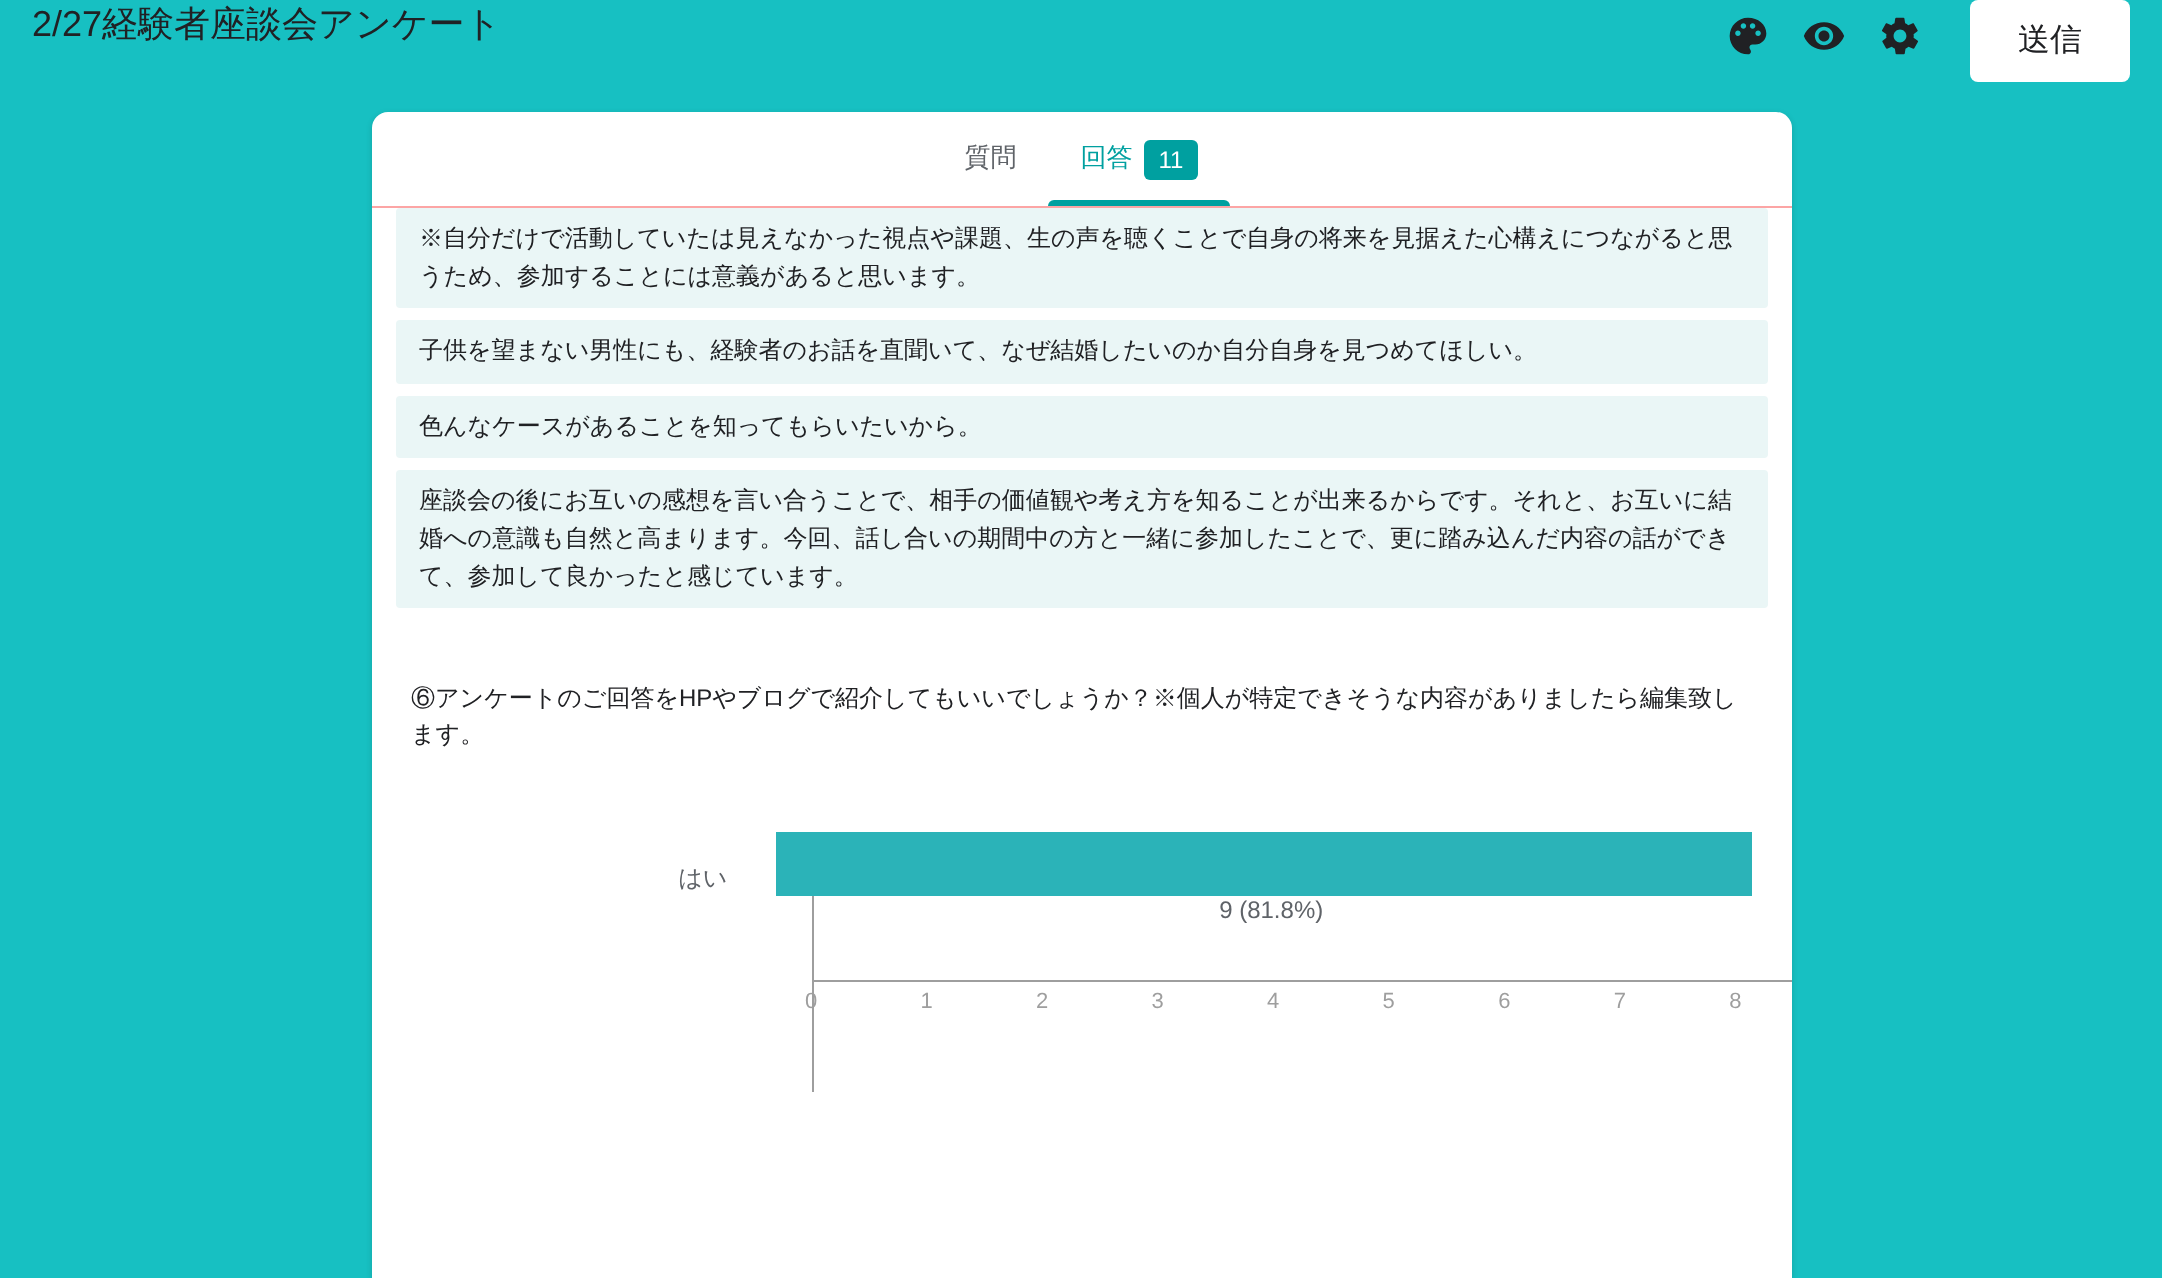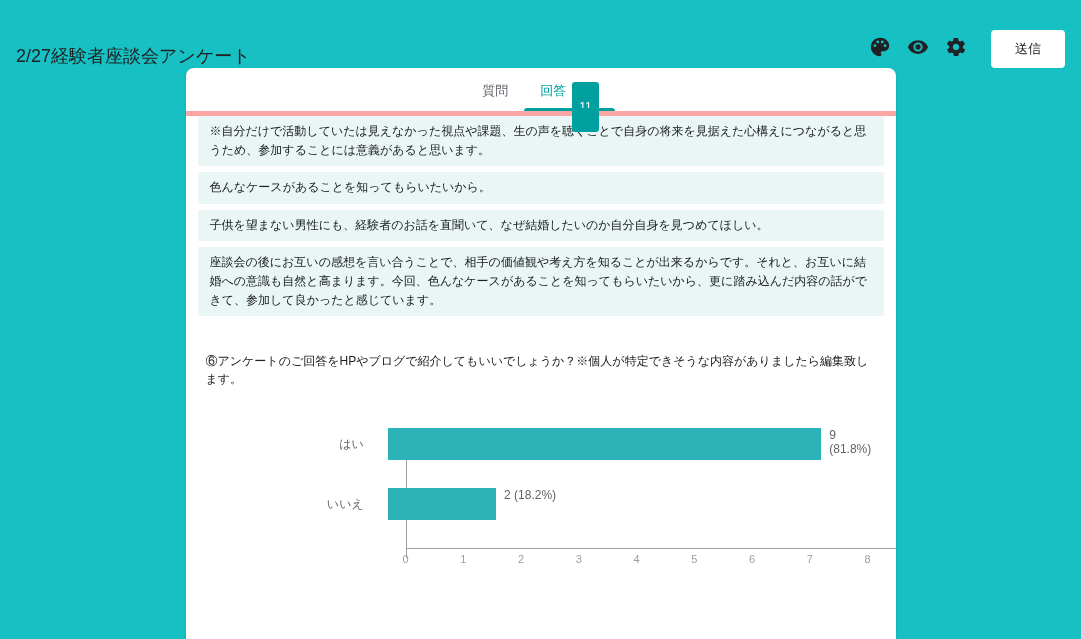--- a/index.html
+++ b/index.html
@@ -4,59 +4,59 @@
 <style>
 * { box-sizing: border-box; margin: 0; padding: 0; }
 body {
   font-family: Arial, "Hiragino Kaku Gothic ProN", "Hiragino Sans", Meiryo, sans-serif;
   background: #17c0c2;
   width: 1081px;
   height: 639px;
   overflow: hidden;
 }
 .header {
-  height: 68px;
-  display: flex;
-  align-items: flex-end;
+  height: 56px;
+  display: flex;
+  align-items: flex-start;
   padding: 0 16px;
 }
 .form-title {
   font-size: 18px;
   color: #202124;
   flex: 1;
 }
 .header-icons {
   display: flex;
   align-items: center;
   gap: 16px;
 }
 .header-icons svg { width: 22px; height: 22px; }
 .send-btn {
   background: #fff;
   border: none;
   border-radius: 4px;
   padding: 10px 24px;
-  font-size: 13px;
+  font-size: 16px;
   color: #202124;
   cursor: pointer;
   margin-left: 8px;
 }
 .card {
   background: #fff;
   width: 710px;
   margin: 0 auto;
   border-radius: 8px 8px 0 0;
   box-shadow: 0 1px 3px rgba(0,0,0,0.15);
   height: calc(639px - 56px);
   overflow: hidden;
 }
 .tabs {
   display: flex;
   justify-content: center;
-  border-bottom: 5px solid #fca5a5;
+  border-bottom: 1px solid #fca5a5;
   height: 48px;
 }
 .tab {
   padding: 14px 16px 0;
   font-size: 13px;
   color: #5f6368;
   cursor: pointer;
   display: flex;
   align-items: flex-start;
   gap: 6px;
@@ -68,21 +68,21 @@
   position: absolute;
   bottom: 0; left: 0; right: 0;
   height: 3px;
   background: #00a0a0;
   border-radius: 3px 3px 0 0;
 }
 .badge {
   background: #00a0a0;
   color: #fff;
   border-radius: 3px;
-  padding: 18px 7px;
+  padding: 3px 7px;
   font-size: 12px;
   line-height: 14px;
 }
 .content { padding: 0 0 20px; }
 .response-item {
   background: #eaf6f6;
   margin: 0 12px 6px 12px;
   padding: 6px 12px;
   font-size: 12px;
   line-height: 1.6;
@@ -113,21 +113,22 @@
   width: 150px;
   text-align: right;
   font-size: 12px;
   color: #5f6368;
   padding-right: 24px;
 }
 .bar-track {
   width: 520px;
   position: relative;
   display: flex;
-  align-items: flex-start;
+  align-items: center;
+  flex-direction: column;
 }
 .bar {
   height: 32px;
   background: #2bb3b8;
 }
 .bar-value {
   font-size: 12px;
   color: #5f6368;
   margin-left: 8px;
 }
@@ -184,42 +185,35 @@
       <span>質問</span>
     </div>
     <div class="tab active">
       <span>回答</span>
       <span class="badge">11</span>
     </div>
   </div>
 
   <div class="content">
     <div class="response-item">※自分だけで活動していたは見えなかった視点や課題、生の声を聴くことで自身の将来を見据えた心構えにつながると思うため、参加することには意義があると思います。</div>
+    <div class="response-item">子供を望まない男性にも、経験者のお話を直聞いて、なぜ結婚したいのか自分自身を見つめてほしい。</div>
     <div class="response-item">色んなケースがあることを知ってもらいたいから。</div>
-    <div class="response-item">子供を望まない男性にも、経験者のお話を直聞いて、なぜ結婚したいのか自分自身を見つめてほしい。</div>
-    <div class="response-item">座談会の後にお互いの感想を言い合うことで、相手の価値観や考え方を知ることが出来るからです。それと、お互いに結婚への意識も自然と高まります。今回、色んなケースがあることを知ってもらいたいから、更に踏み込んだ内容の話ができて、参加して良かったと感じています。</div>
+    <div class="response-item">座談会の後にお互いの感想を言い合うことで、相手の価値観や考え方を知ることが出来るからです。それと、お互いに結婚への意識も自然と高まります。今回、話し合いの期間中の方と一緒に参加したことで、更に踏み込んだ内容の話ができて、参加して良かったと感じています。</div>
 
     <div class="question-block">
       <div class="question-title">⑥アンケートのご回答をHPやブログで紹介してもいいでしょうか？※個人が特定できそうな内容がありましたら編集致します。</div>
     </div>
 
     <div class="chart-area">
       <div class="axis-line"></div>
       <div class="bar-row">
         <div class="bar-label">はい</div>
         <div class="bar-track">
           <div class="bar" style="width:100%"></div>
           <div class="bar-value">9 (81.8%)</div>
-        </div>
-      </div>
-      <div class="bar-row">
-        <div class="bar-label">いいえ</div>
-        <div class="bar-track">
-          <div class="bar" style="width:22.22%"></div>
-          <div class="bar-value">2 (18.2%)</div>
         </div>
       </div>
       <div class="axis">
         <span class="axis-tick" style="left:0%">0</span>
         <span class="axis-tick" style="left:11.11%">1</span>
         <span class="axis-tick" style="left:22.22%">2</span>
         <span class="axis-tick" style="left:33.33%">3</span>
         <span class="axis-tick" style="left:44.44%">4</span>
         <span class="axis-tick" style="left:55.55%">5</span>
         <span class="axis-tick" style="left:66.66%">6</span>

